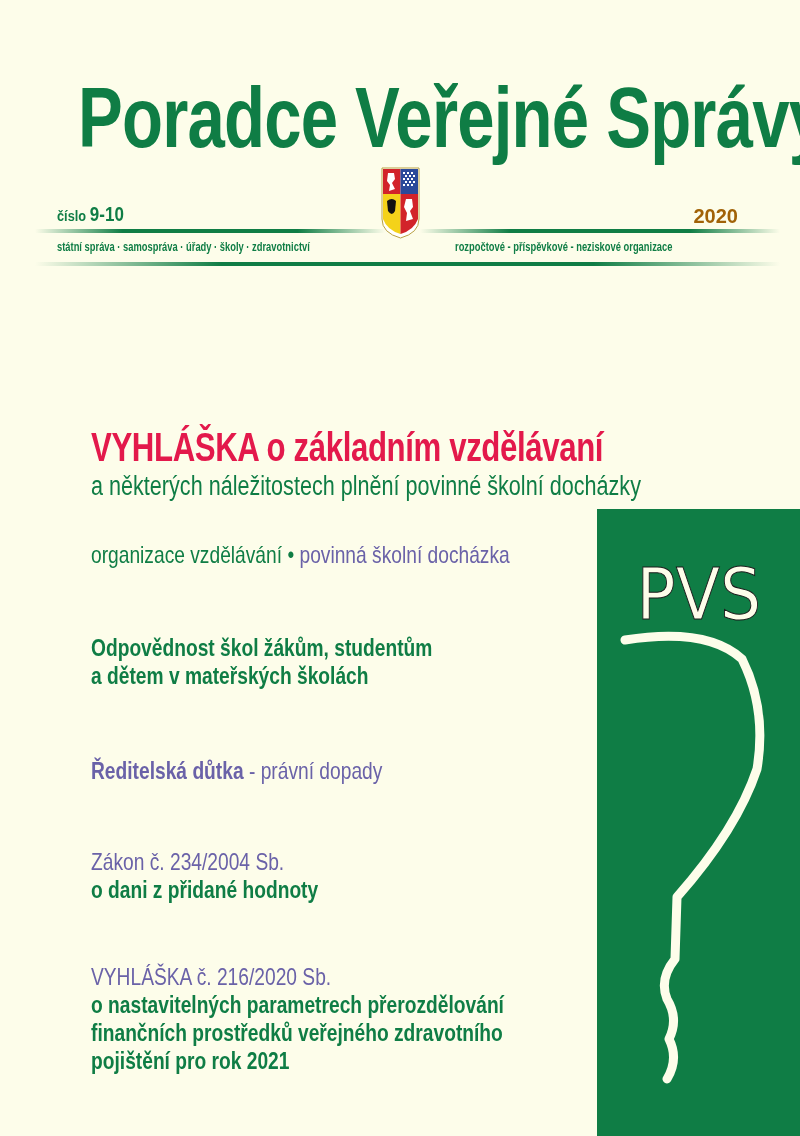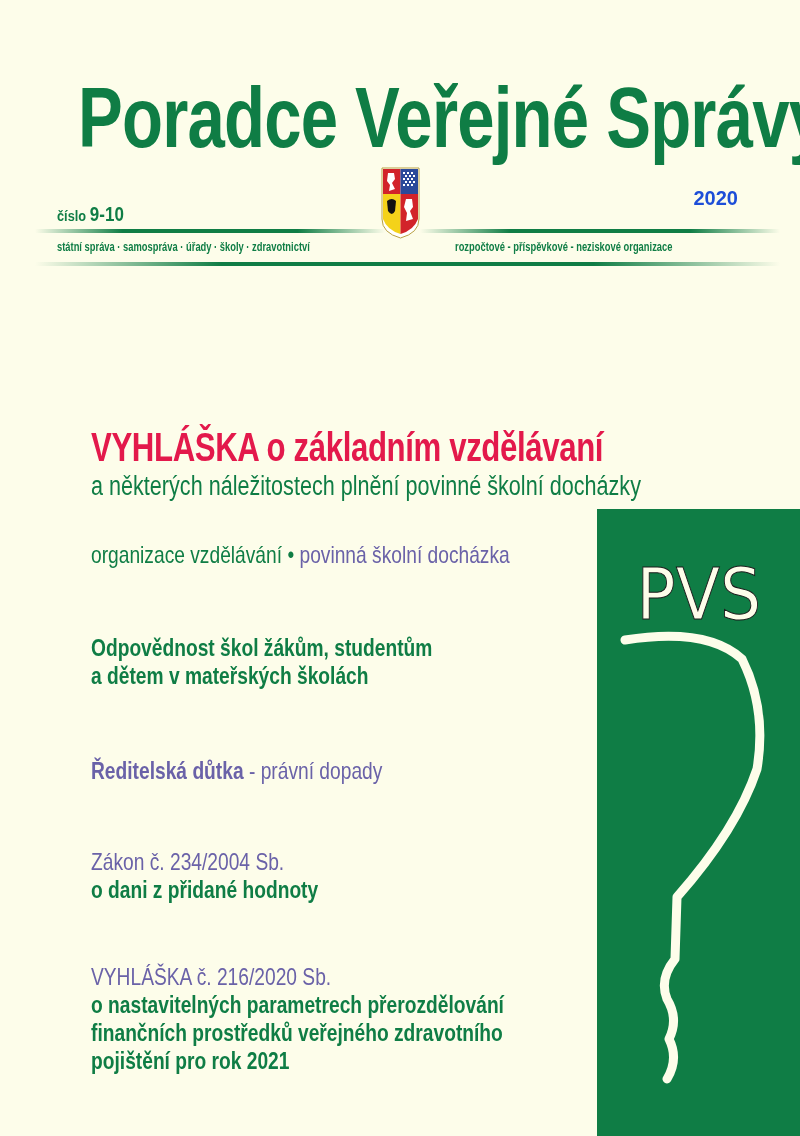--- a/index.html
+++ b/index.html
@@ -45,24 +45,24 @@
       color: #0f7d45;
       white-space: nowrap;
       transform: scaleX(0.85);
       transform-origin: left top;
     }
     .issue .lbl { font-size: 15px; }
     .issue .num { font-size: 20px; }
 
     .year {
       right: 62px;
-      top: 187px;
+      top: 205px;
       font-weight: bold;
       font-size: 20px;
-      color: #1d4ed8;
+      color: #a16207;
     }
 
     .rule {
       height: 4px;
       background: linear-gradient(to right, rgba(15,125,69,0) 0%, #0f7d45 25%, #0f7d45 75%, rgba(15,125,69,0) 100%);
     }
     .rule1 { left: 35px; width: 350px; top: 229px; }
     .rule1b { left: 420px; width: 360px; top: 229px; }
     .rule2 { left: 35px; width: 745px; top: 262px; }
 

